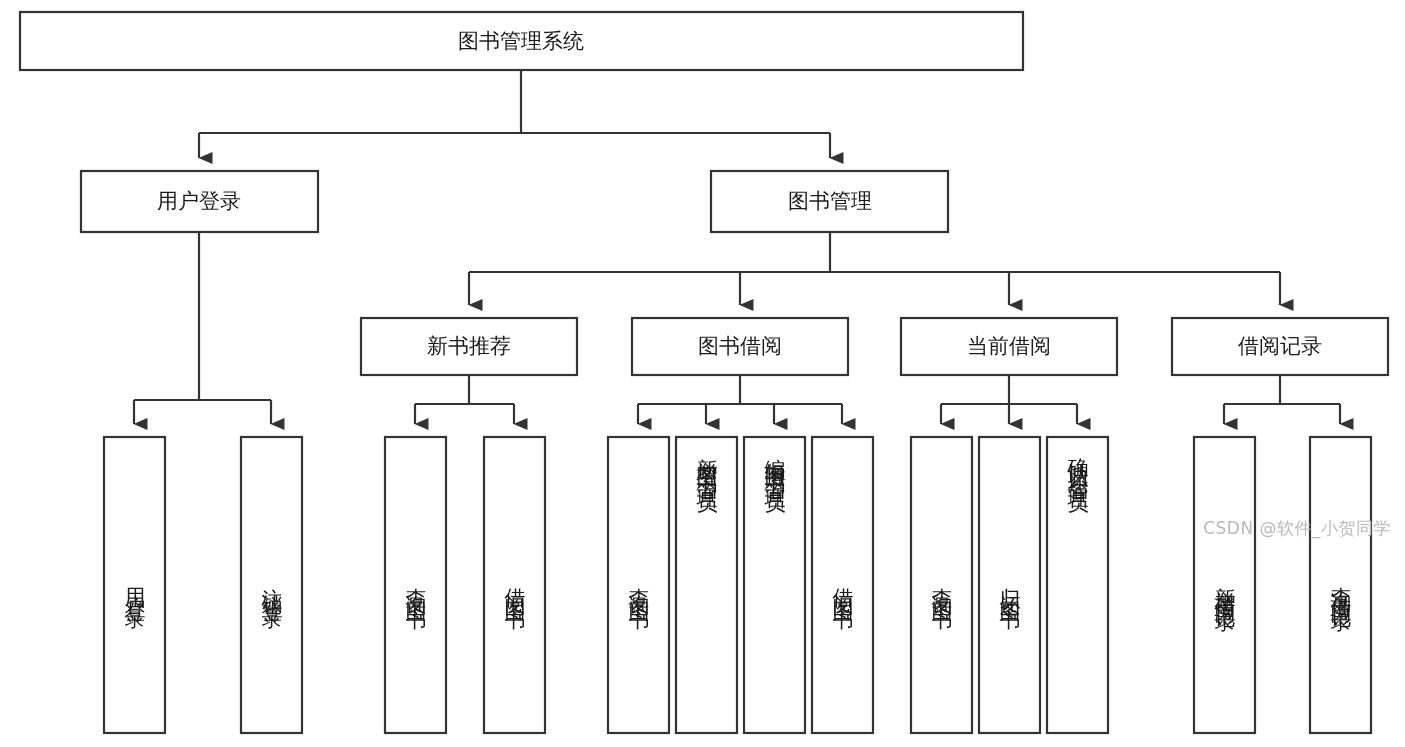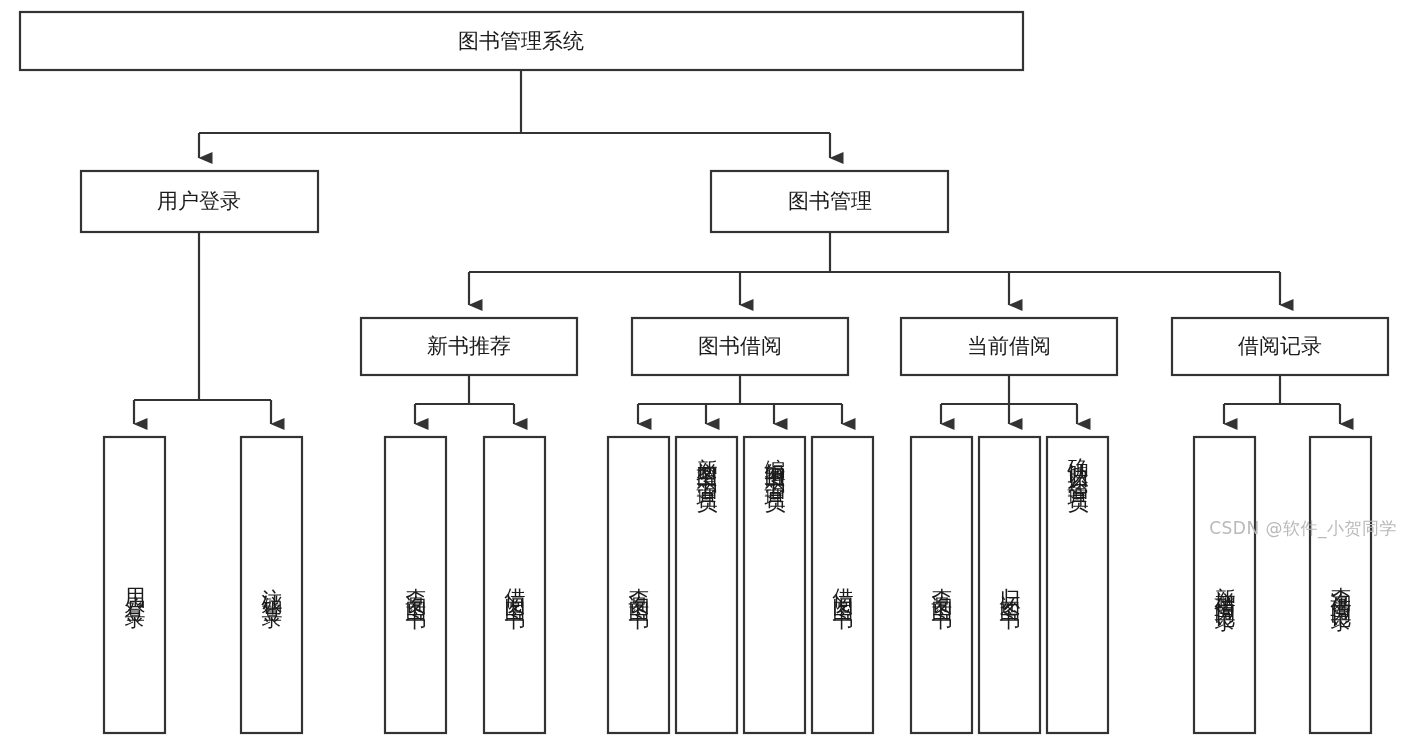--- a/index.html
+++ b/index.html
@@ -63,21 +63,21 @@
     font-family: "DejaVu Sans", "Liberation Sans", sans-serif;
     font-size: 21px;
     line-height: 1.0;
     letter-spacing: 7px;
     color: #1b1b1b;
     white-space: nowrap;
     text-align: center;
   }
   .watermark {
     position: absolute;
-    right: 8px;
+    right: 14px;
     bottom: 6px;
     font-family: "DejaVu Sans", "Liberation Sans", sans-serif;
     font-size: 17px;
     color: #b9b9b9;
     letter-spacing: 0.5px;
     white-space: nowrap;
   }
 </style>
 </head>
 <body>

